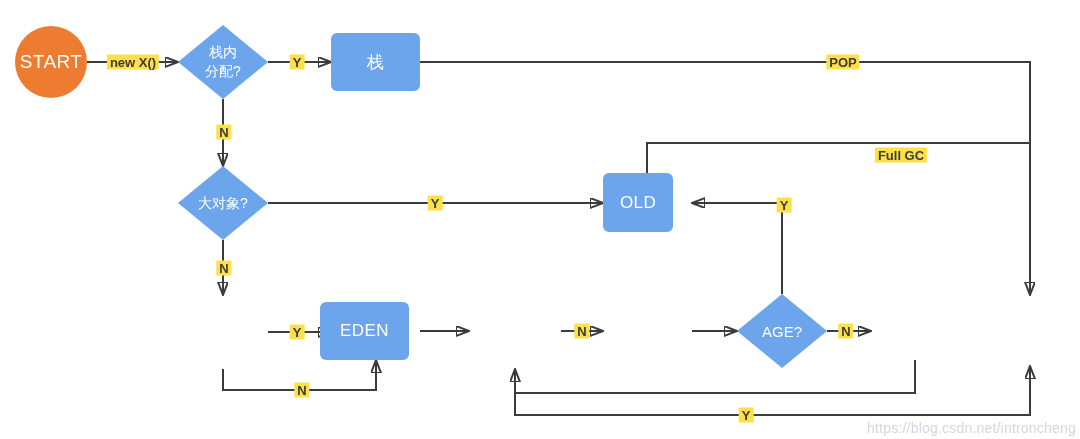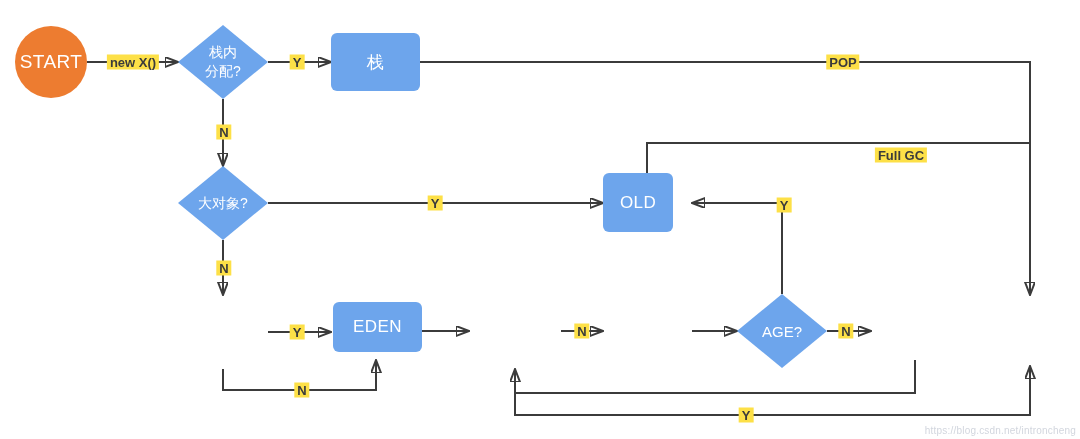--- a/index.html
+++ b/index.html
@@ -19,21 +19,21 @@
     background:#6da5ec;font-size:14px;line-height:19px;
     clip-path:polygon(50% 0%,100% 50%,50% 100%,0% 50%);
   }
   .dtext{display:flex;flex-direction:column;align-items:center;}
   .elabel{
     position:absolute;z-index:2;transform:translate(-50%,-50%);
     background:#fde047;padding:0 3px;font-size:13px;color:#3b3b3b;white-space:nowrap;font-weight:bold;
   }
   .watermark{
     position:absolute;z-index:4;right:4px;bottom:3px;
-    font-size:10px;color:#d2d6de;letter-spacing:.2px;
+    font-size:14px;color:#d2d6de;letter-spacing:.2px;
   }
 </style>
 </head>
 <body>
 
 <div class="canvas">
 
   <svg class="wires" width="1080" height="439" viewBox="0 0 1080 439">
     <defs>
       <marker id="arr" markerUnits="userSpaceOnUse" markerWidth="14" markerHeight="12" refX="12" refY="5" orient="auto">
@@ -75,21 +75,21 @@
 
   <div class="node diamond" style="left:178px;top:166px;width:90px;height:74px">
     <span>大对象?</span>
   </div>
 
   <div class="node rect" style="left:603px;top:173px;width:70px;height:59px">
     <span>OLD</span>
   </div>
 
 
-  <div class="node rect" style="left:333px;top:302px;width:89px;height:50px">
+  <div class="node rect" style="left:320px;top:302px;width:89px;height:58px">
     <span>EDEN</span>
   </div>
 
 
 
   <div class="node diamond" style="left:737px;top:294px;width:90px;height:74px;font-size:15px">
     <span>AGE?</span>
   </div>
 
 

